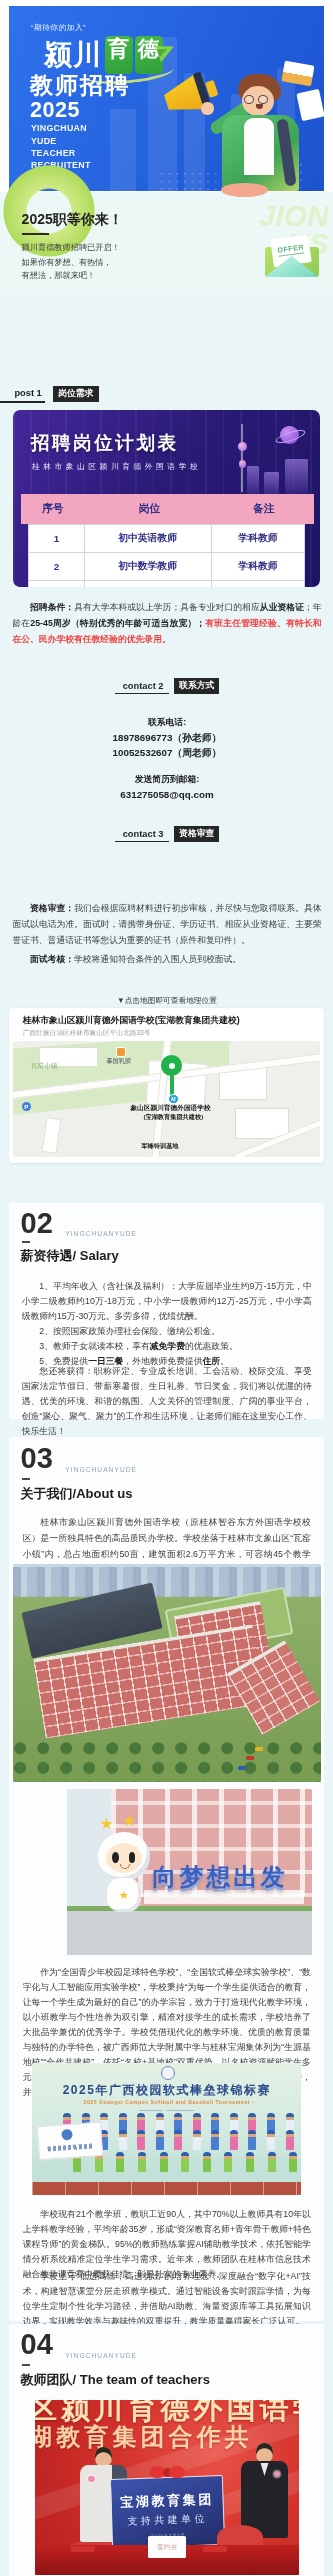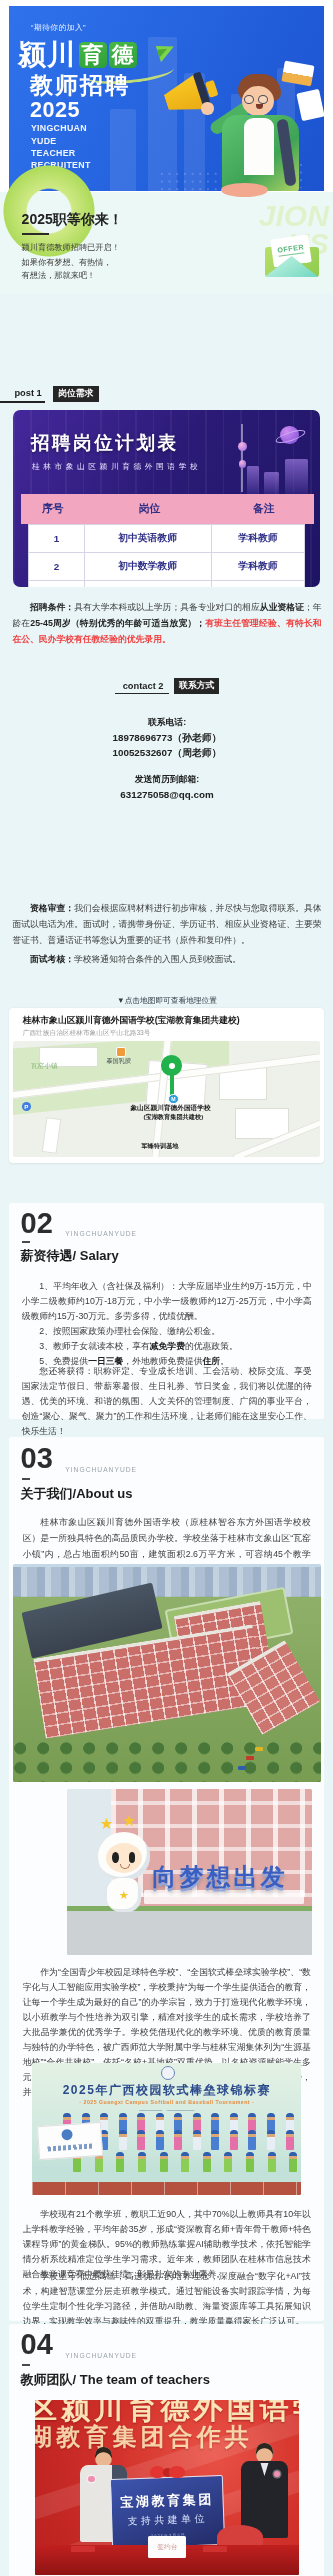--- a/index.html
+++ b/index.html
@@ -4,21 +4,21 @@
 <style>
   html,body{margin:0;padding:0;}
   body{font-family:"Liberation Sans",sans-serif;background:#fff;}
   #page{position:relative;width:334px;height:2704px;background:#e9f5f7;overflow:hidden;margin:0 auto;}
   .abs{position:absolute;}
   
   #top-white{left:0;top:0;width:334px;height:192px;background:#ffffff;}
   #banner{left:9.3px;top:6.2px;width:315px;height:185px;background:linear-gradient(115deg,#2f72ec 0%,#2461dd 55%,#1c53cf 100%);overflow:hidden;}
   .sky-b{position:absolute;background:rgba(255,255,255,.10);border-radius:2.1px 2.1px 0 0;}
   #banner .quote{position:absolute;left:21.6px;top:16.5px;color:#eaf2ff;font-size:7.7px;letter-spacing:0.5px;}
-  #banner .t1{position:absolute;left:9px;top:30px;color:#fff;font-size:28px;font-weight:bold;letter-spacing:1px;display:flex;align-items:center;}
+  #banner .t1{position:absolute;left:35px;top:30px;color:#fff;font-size:28px;font-weight:bold;letter-spacing:1px;display:flex;}
   .greenbox{display:inline-block;background:linear-gradient(160deg,#46b944,#2f9e3c);color:#fff;font-size:21.6px;font-weight:bold;border-radius:4.6px;padding:1px 2.6px;margin-left:2.6px;line-height:1.1;}
   #swoosh{position:absolute;left:77px;top:56px;width:88px;height:17.5px;border:0;border-bottom:3.1px solid #cfe86b;border-radius:50%;transform:rotate(-6deg);opacity:.9;}
   #plane{position:absolute;left:149px;top:37px;width:0;height:0;border-left:17.5px solid #7ed348;border-top:6.2px solid transparent;border-bottom:11.3px solid transparent;transform:rotate(-18deg);}
   #plane::after{content:"";position:absolute;left:-17.5px;top:-2.1px;border-left:10.3px solid #4cab33;border-top:2.6px solid transparent;border-bottom:6.2px solid transparent;}
   #banner .t2{position:absolute;left:20.6px;top:64px;color:#fff;font-size:23px;font-weight:bold;letter-spacing:2.1px;}
   #banner .t3{position:absolute;left:20.6px;top:91px;color:#fff;font-size:21.6px;font-weight:bold;letter-spacing:0.5px;}
   #banner .en{position:absolute;left:21.6px;top:116px;color:#f2f7ff;font-size:8.8px;font-weight:bold;line-height:12.4px;letter-spacing:0.3px;}
   .dots{background-image:radial-gradient(rgba(255,255,255,.55) 1px,transparent 1.3px);background-size:7.7px 7.7px;opacity:.35;}
   
   #person{position:absolute;right:3.1px;top:66px;width:160px;height:121px;}
@@ -276,20 +276,24 @@
   <div class="contact-row" style="top:678px;">
     <span class="contact-label">contact 2</span>
     <span class="badge">联系方式</span>
   </div>
   <div class="cline" style="top:717px;font-size:8.8px;font-weight:bold;">联系电话:</div>
   <div class="cline" style="top:732px;font-size:9.8px;font-weight:bold;">18978696773（孙老师）</div>
   <div class="cline" style="top:747px;font-size:9.8px;font-weight:bold;">10052532607（周老师）</div>
   <div class="cline" style="top:774px;font-size:8.8px;font-weight:bold;">发送简历到邮箱:</div>
   <div class="cline" style="top:789px;font-size:9.8px;font-weight:bold;">631275058@qq.com</div>
 
+  <div class="contact-row" style="top:826px;">
+    <span class="contact-label">contact 3</span>
+    <span class="badge">资格审查</span>
+  </div>
   <div class="para" style="top:852px;line-height:16px;margin-top:48px;">
     <span class="b">资格审查：</span><span>我们会根据应聘材料进行初步审核，并尽快与您取得联系。具体面试以电话为准。面试时，请携带身份证、学历证书、相应从业资格证、主要荣誉证书、普通话证书等您认为重要的证书（原件和复印件）。</span>
   </div>
 
   <div class="para" style="top:952px;text-align:left;">
     <span class="b">面试考核：</span><span>学校将通知符合条件的入围人员到校面试。</span>
   </div>
   <div class="para" style="top:1024px;text-align:center;">学校地址：桂林市象山区平山北路33号，桂林市象山区颍川育德外国语学校（瓦窑小镇内）</div>
 
   <div class="abs" id="map-caption">▼点击地图即可查看地理位置</div>

